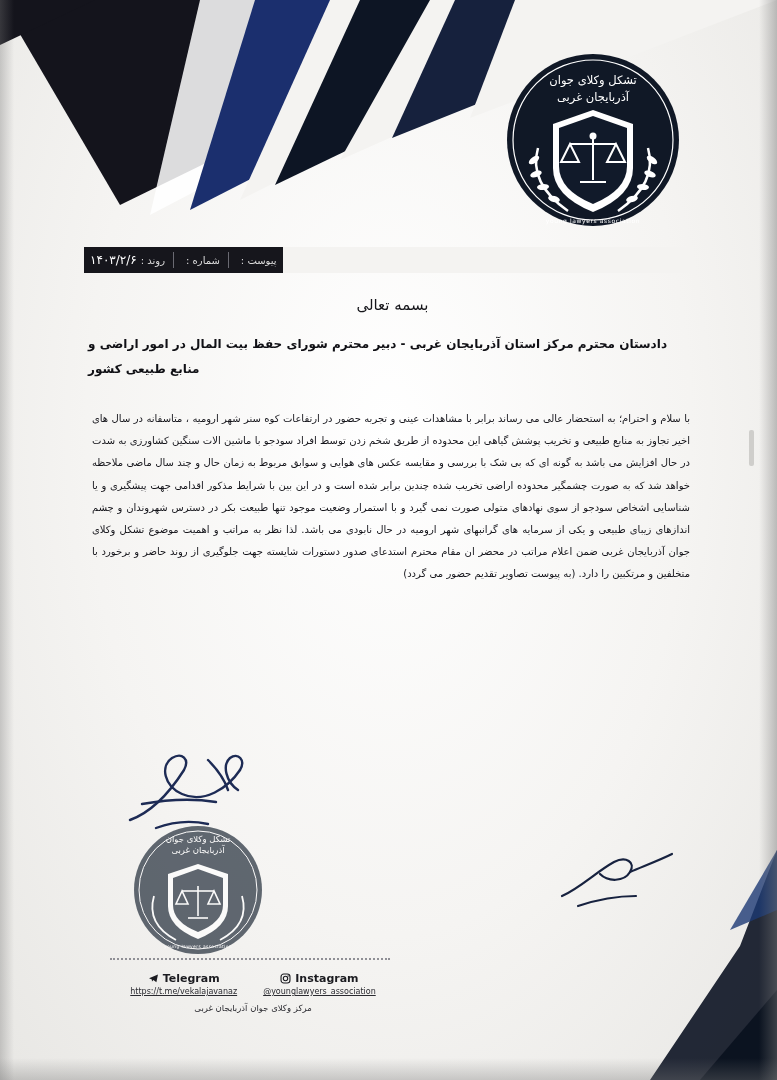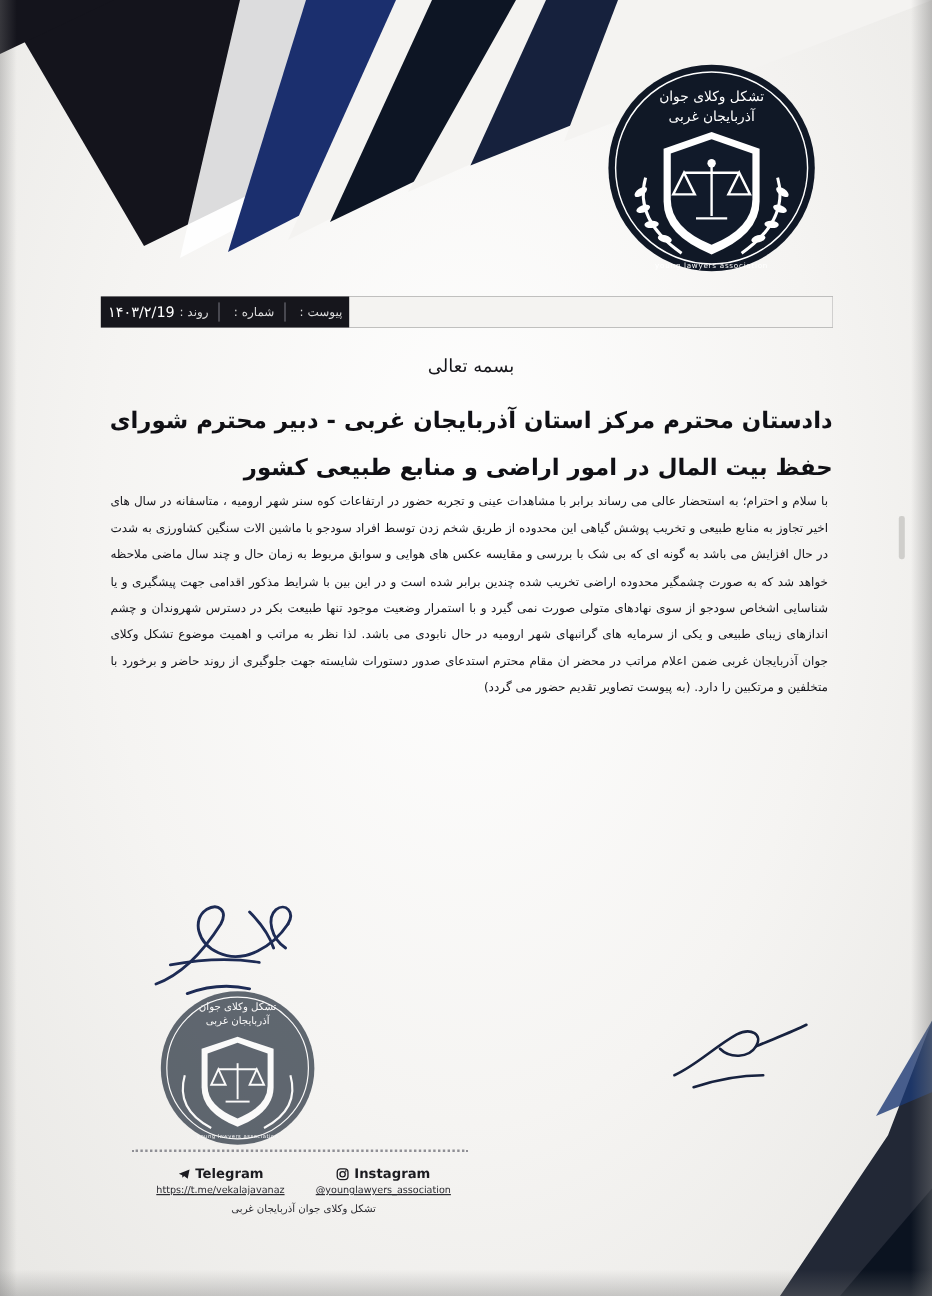--- a/index.html
+++ b/index.html
@@ -99,22 +99,22 @@
     text-align: center;
     font-size: 15px;
     color: #15151a;
     font-family: "DejaVu Sans", sans-serif;
   }
   .addressee {
     position: absolute;
     top: 332px;
     left: 88px;
     width: 606px;
-    text-align: right;
-    font-size: 19px;
+    text-align: left;
+    font-size: 12px;
     font-weight: bold;
     line-height: 2.05;
     color: #101015;
     direction: rtl;
   }
   .bodytext {
     position: absolute;
     top: 408px;
     left: 92px;
     width: 598px;
@@ -265,21 +265,21 @@
       <ellipse cx="152" cy="126" rx="6" ry="3" transform="rotate(20 152 126)"></ellipse>
       <ellipse cx="145" cy="139" rx="6" ry="3" transform="rotate(5 145 139)"></ellipse>
       <ellipse cx="134" cy="151" rx="6" ry="3" transform="rotate(-15 134 151)"></ellipse>
     </g>
     <text x="95" y="175" text-anchor="middle" fill="#ffffff" font-size="6" letter-spacing="0.6" font-family="'DejaVu Sans', sans-serif">young lawyers association</text>
   </svg>
 
   <div class="numbar">
     <div class="cell">
       <span class="lbl">روند :</span>
-      <span class="val">۱۴۰۳/۲/19</span>
+      <span class="val">۱۴۰۳/۲/۶</span>
     </div>
     <div class="sep"></div>
     <div class="cell">
       <span class="lbl">شماره :</span>
       <span class="val"></span>
     </div>
     <div class="sep"></div>
     <div class="cell">
       <span class="lbl">پیوست :</span>
       <span class="val"></span>
@@ -349,21 +349,21 @@
         <svg width="11" height="11" viewBox="0 0 16 16">
           <rect x="1.5" y="1.5" width="13" height="13" rx="4" fill="none" stroke="#1b1b20" stroke-width="1.6"></rect>
           <circle cx="8" cy="8" r="3.2" fill="none" stroke="#1b1b20" stroke-width="1.6"></circle>
           <circle cx="11.8" cy="4.2" r="1" fill="#1b1b20"></circle>
         </svg>
         <span>Instagram</span>
       </div>
       <div class="handle">@younglawyers_association</div>
     </div>
   </div>
-  <div class="social-note">تشکل وکلای جوان آذربایجان غربی</div>
+  <div class="social-note">مرکز وکلای جوان آذربایجان غربی</div>
 
   <svg class="smudge-bottom" viewBox="0 0 377 230" preserveAspectRatio="none">
     <polygon points="377,0 377,230 250,230 340,96" fill="#101726" opacity="0.92"></polygon>
     <polygon points="377,0 330,80 377,60" fill="#1d3a74" opacity="0.8"></polygon>
     <polygon points="300,230 377,140 377,230" fill="#0b1220" opacity="0.95"></polygon>
   </svg>
 
   <div class="top-speck"></div>
   <div class="edge-shadow-right"></div>
   <div class="edge-shadow-left"></div>

